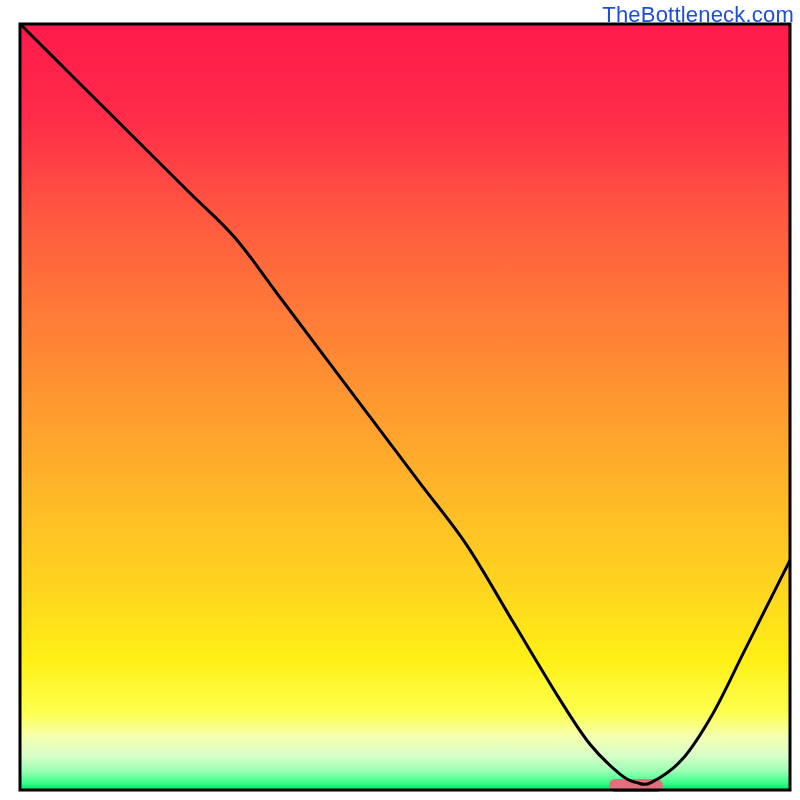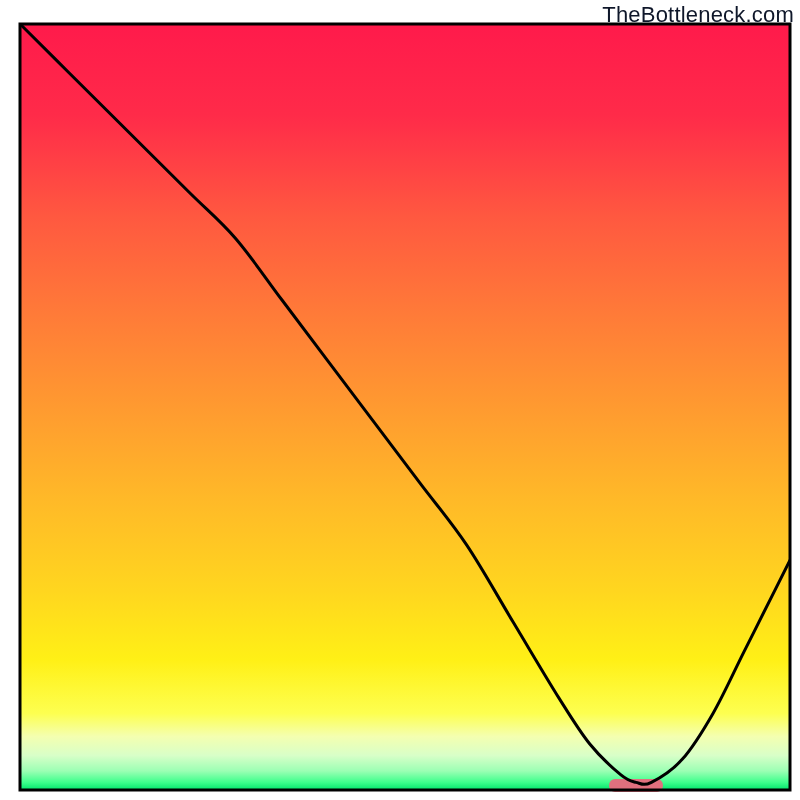--- a/index.html
+++ b/index.html
@@ -15,21 +15,21 @@
     position: relative;
     width: 800px;
     height: 800px;
   }
   .watermark {
     position: absolute;
     top: 2px;
     right: 6px;
     font-size: 22px;
     font-weight: 500;
-    color: #0f172a;
+    color: #1d4ed8;
     font-family: Arial, sans-serif;
     letter-spacing: 0.2px;
     z-index: 10;
   }
   svg.plot {
     position: absolute;
     left: 0;
     top: 0;
   }
 </style>

